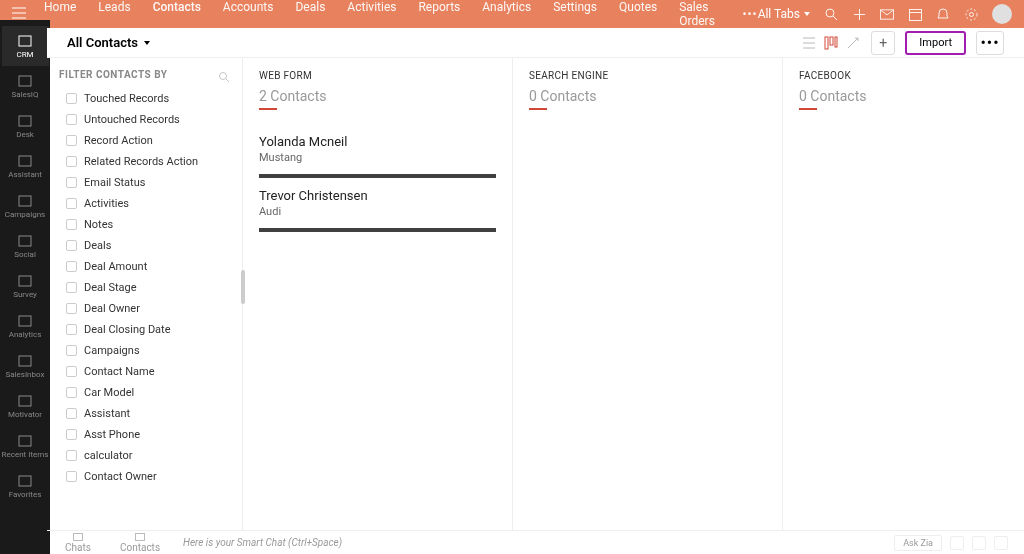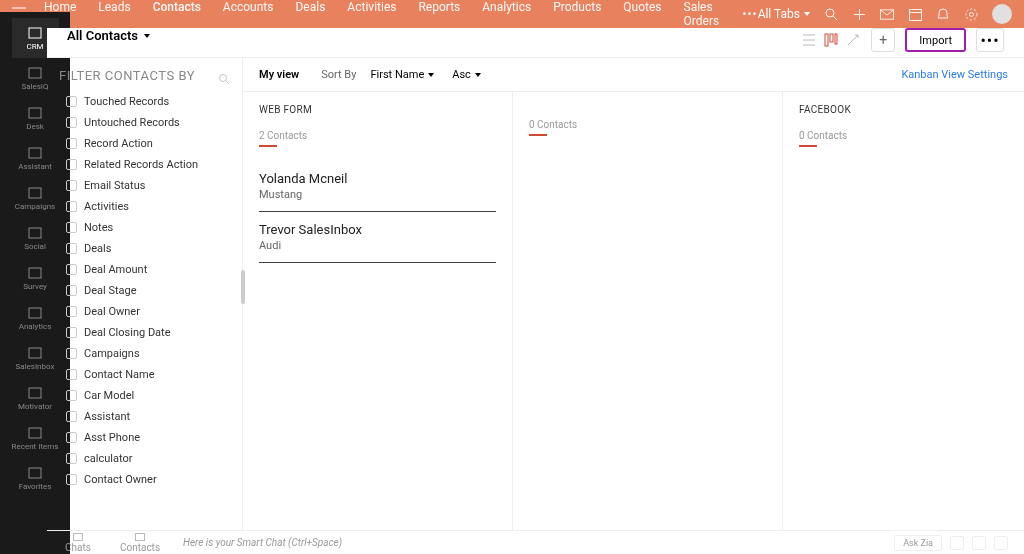--- a/index.html
+++ b/index.html
@@ -9,56 +9,56 @@
 .topbar-left { display: flex; align-items: center; gap: 18px; flex: 1; }
 .hamburger { cursor: pointer; }
 .nav-tabs { display: flex; gap: 22px; }
 .nav-tab { cursor: pointer; opacity: 0.95; }
 .nav-tab.active { font-weight: 500; }
 .topbar-right { display: flex; align-items: center; gap: 14px; }
 .alltabs { display: flex; align-items: center; gap: 4px; cursor: pointer; }
 .top-icon { width: 14px; height: 14px; opacity: 0.9; cursor: pointer; display:flex; align-items:center; justify-content:center; }
 .avatar { width: 20px; height: 20px; border-radius: 50%; background: #e0e0e0; }
 
-.leftrail { position: absolute; left: 0; top: 12px; bottom: 0; width: 70px; background: #1a1a1a; display: flex; flex-direction: column; align-items: center; padding-top: 6px; }
+.leftrail { position: absolute; left: 0; top: 20px; bottom: 0; width: 50px; background: #1a1a1a; display: flex; flex-direction: column; align-items: center; padding-top: 6px; }
 .rail-item { width: 47px; height: 40px; display: flex; flex-direction: column; align-items: center; justify-content: center; color: #888; font-size: 8px; cursor: pointer; gap: 2px; }
 .rail-item.active { background: #2a2a2a; color: #fff; }
 .rail-icon { width: 16px; height: 14px; }
 
-.header2 { position: absolute; left: 47px; right: 0; top: 28px; height: 30px; background: #fff; border-bottom: 1px solid #eee; display: flex; align-items: flex-start; padding: 0 20px; }
+.header2 { position: absolute; left: 47px; right: 0; top: 28px; height: 30px; background: #fff; border-bottom: 1px solid #eee; display: flex; align-items: center; padding: 0 20px; }
 .title-dd { display: flex; align-items: center; gap: 6px; font-size: 13px; font-weight: 600; cursor: pointer; }
 .header2-right { margin-left: auto; display: flex; align-items: center; gap: 10px; }
 .view-toggle { display: flex; gap: 6px; }
 .vt-icon { width: 16px; height: 16px; cursor: pointer; opacity: 0.6; display:flex; align-items:center; justify-content:center; }
 .vt-icon.active { color: #d14836; opacity: 1; }
 .btn-plus { width: 24px; height: 24px; border: 1px solid #ddd; border-radius: 3px; display: flex; align-items: center; justify-content: center; cursor: pointer; font-size: 14px; color: #666; }
 .btn-import { height: 24px; padding: 0 12px; border: 2px solid #a21caf; border-radius: 3px; font-size: 11px; cursor: pointer; display: flex; align-items: center; }
 .btn-more { width: 28px; height: 24px; border: 1px solid #ddd; border-radius: 3px; display: flex; align-items: center; justify-content: center; cursor: pointer; }
 
 .filter-panel { position: absolute; left: 47px; top: 58px; width: 196px; bottom: 24px; border-right: 1px solid #eee; overflow-y: auto; }
 .filter-header { padding: 10px 12px 8px; display: flex; align-items: center; justify-content: space-between; }
-.filter-title { font-size: 13px; color: #888; letter-spacing: 0.5px; }
+.filter-title { font-size: 10px; color: #888; letter-spacing: 0.5px; font-weight: bold; }
 .search-ic { width: 12px; height: 12px; opacity: 0.5; cursor: pointer; }
 .filter-list { padding: 0 19px; }
 .filter-row { display: flex; align-items: center; gap: 7px; padding: 4px 0; font-size: 11px; color: #333; cursor: pointer; }
 .filter-check { width: 11px; height: 11px; border: 1px solid #ccc; border-radius: 2px; flex-shrink: 0; }
 
 .content { position: absolute; left: 243px; right: 0; top: 58px; bottom: 24px; display: flex; flex-direction: column; }
 .content-bar { height: 34px; display: flex; align-items: center; padding: 0 16px; font-size: 11px; border-bottom: 1px solid #eee; }
 .myview { font-weight: 600; margin-right: 22px; }
 .sortby { color: #666; margin-right: 14px; }
 .dd { display: flex; align-items: center; gap: 4px; cursor: pointer; margin-right: 18px; }
 .kanban-link { margin-left: auto; color: #2c7be5; cursor: pointer; }
 
 .kanban { flex: 1; display: flex; overflow-x: auto; }
 .col { flex: 0 0 270px; border-right: 1px solid #eee; padding: 12px 16px; }
 .col-title { font-size: 10px; color: #333; letter-spacing: 0.3px; }
-.col-count { font-size: 10px; color: #999; margin-top: 15px; }
+.col-count { font-size: 14px; color: #999; margin-top: 7px; }
 .col-underline { width: 18px; height: 2px; background: #d14836; margin-top: 4px; margin-bottom: 14px; }
-.card { padding: 10px 0; border-bottom: 1px solid #404040; cursor: pointer; }
+.card { padding: 10px 0; border-bottom: 4px solid #404040; cursor: pointer; }
 .card-name { font-size: 13px; color: #222; }
 .card-sub { font-size: 11px; color: #666; margin-top: 2px; }
 
 .resize-handle { position: absolute; left: 241px; top: 270px; width: 4px; height: 34px; background: #ccc; border-radius: 2px; cursor: col-resize; }
 
 .bottombar { position: absolute; left: 47px; right: 0; bottom: 0; height: 24px; border-top: 1px solid #eee; display: flex; align-items: center; font-size: 10px; color: #999; }
 .bb-tabs { display: flex; }
 .bb-tab { width: 62px; display: flex; flex-direction: column; align-items: center; gap: 1px; cursor: pointer; padding: 2px 0; }
 .bb-tab-icon { width: 10px; height: 8px; }
 .chat-input { flex: 1; padding: 0 12px; cursor: text; font-style: italic; }
@@ -81,21 +81,21 @@
     </span>
     <div class="nav-tabs" id="top-tabs">
         <span class="nav-tab">Home</span>
         <span class="nav-tab">Leads</span>
         <span class="nav-tab active">Contacts</span>
         <span class="nav-tab">Accounts</span>
         <span class="nav-tab">Deals</span>
         <span class="nav-tab">Activities</span>
         <span class="nav-tab">Reports</span>
         <span class="nav-tab">Analytics</span>
-        <span class="nav-tab">Products</span>
+        <span class="nav-tab">Settings</span>
         <span class="nav-tab">Quotes</span>
         <span class="nav-tab">Sales Orders</span>
       </div>
     <span class="nav-tab dots">•••</span>
   </div>
   <div class="topbar-right">
     <span class="alltabs">
       <span>All Tabs</span>
       <span class="caret-down"></span>
     </span>
@@ -328,48 +328,36 @@
       </div>
       <div class="filter-row">
         <span class="filter-check"></span>
         <span>Contact Owner</span>
       </div>
     </div>
 </div>
 <div class="resize-handle"></div>
 
 <div class="content">
-  <div class="content-bar">
-    <span class="myview">My view</span>
-    <span class="sortby">Sort By</span>
-    <span class="dd">
-        <span>First Name</span>
-        <span class="caret-down"></span>
-      </span>
-    <span class="dd">
-        <span>Asc</span>
-        <span class="caret-down"></span>
-      </span>
-    <span class="kanban-link">Kanban View Settings</span>
-  </div>
   <div class="kanban" id="kanban">
       <div class="col">
         <div class="col-title">WEB FORM</div>
         <div class="col-count">2 Contacts</div>
         <div class="col-underline"></div>
         <div class="card">
           <div class="card-name">Yolanda Mcneil</div>
           <div class="card-sub">Mustang</div>
         </div>
         <div class="card">
-          <div class="card-name">Trevor SalesInbox</div>
+          <div class="card-name">Trevor Christensen</div>
           <div class="card-sub">Audi</div>
         </div>
       </div>
       <div class="col">
+        <div class="col-title">SEARCH ENGINE</div>
         <div class="col-count">0 Contacts</div>
         <div class="col-underline"></div>
       </div>
       <div class="col">
         <div class="col-title">FACEBOOK</div>
         <div class="col-count">0 Contacts</div>
         <div class="col-underline"></div>
       </div>
     </div>
 </div>

